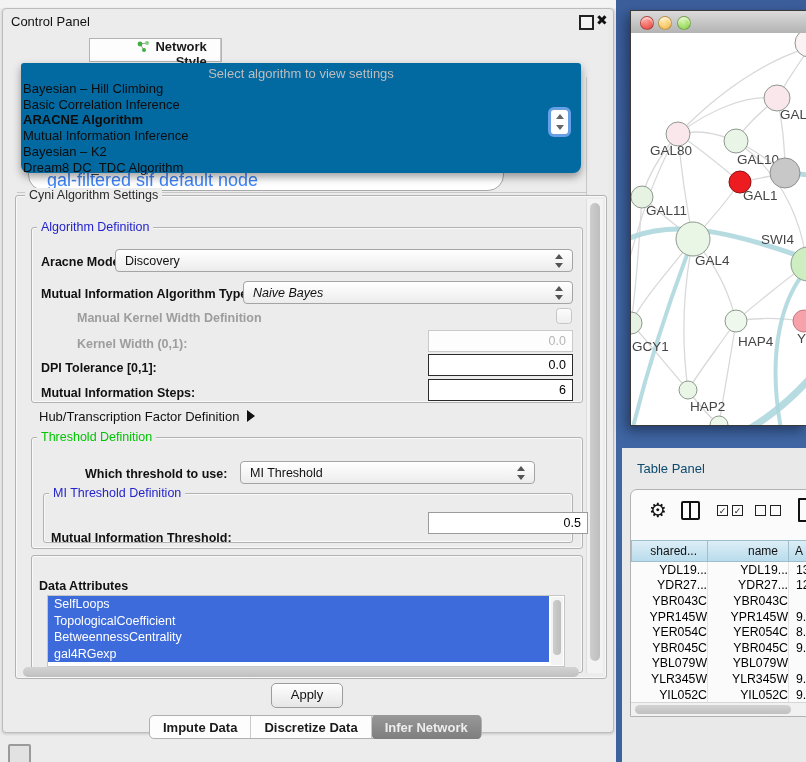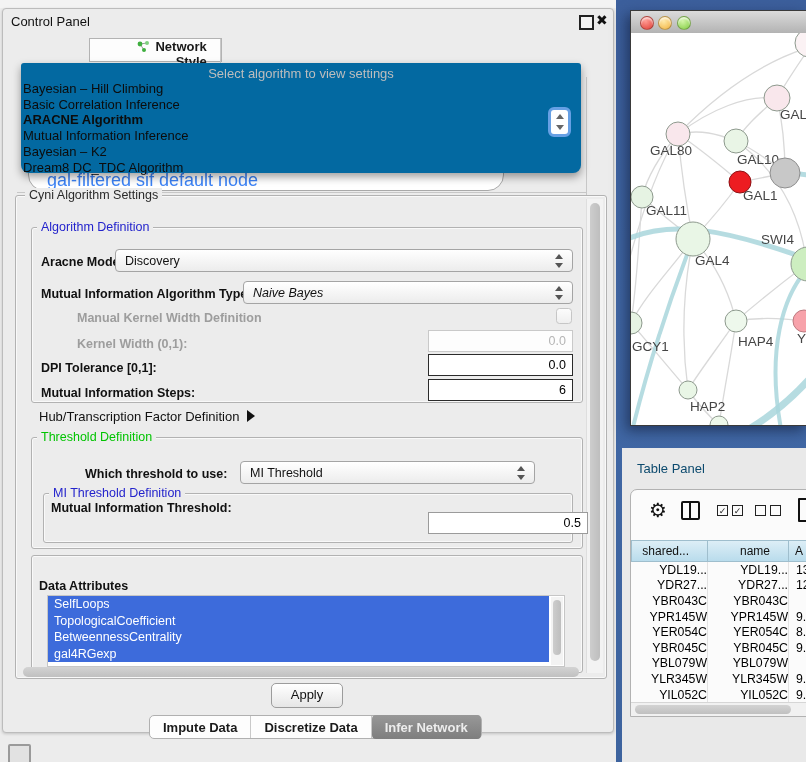--- a/index.html
+++ b/index.html
@@ -81,21 +81,21 @@
   #table-title{left:15px;top:13px;font-size:13px;color:#0c4a6e;}
   #table-container{left:8px;top:41px;width:176px;height:226px;background:#fbfbfb;border:1px solid #b2b2b2;border-radius:7px 0 0 0;overflow:hidden;}
   #tbl-toolbar{left:0;top:0;width:100%;height:46px;}
   #gear-icon{left:18px;top:10px;font-size:20px;color:#111;line-height:20px;}
   #colview-icon{left:50px;top:11px;width:15px;height:15px;border:2px solid #111;border-radius:2px;}
   #colview-icon i{position:absolute;left:6px;top:0;width:2px;height:15px;background:#111;}
   .cb-ico{top:15px;width:9px;height:9px;border:1.5px solid #222;display:flex;align-items:center;justify-content:center;font-size:9px;font-weight:bold;color:#222;}
   #file-icon{left:167px;top:8px;width:14px;height:20px;border:2px solid #111;border-radius:1px;}
   
   #tbl-header{left:0;top:50px;width:220px;height:22px;display:flex;}
-  .th{box-sizing:border-box;background:linear-gradient(#ddeef6,#b9dcec);border:1px solid #9fbecd;border-left:none;font-size:12px;color:#111;display:flex;align-items:center;justify-content:flex-end;padding-right:18px;}
+  .th{box-sizing:border-box;background:linear-gradient(#ddeef6,#b9dcec);border:1px solid #9fbecd;border-left:none;font-size:12px;color:#111;display:flex;align-items:center;justify-content:flex-end;padding-right:10px;}
   .th:first-child{border-left:1px solid #9fbecd;}
   .th.left{justify-content:flex-start;padding-left:6px;}
   #tbl-rows{left:0;top:72px;width:220px;height:140px;overflow:hidden;}
   .t-row{display:flex;height:15.6px;}
   .t-cell{box-sizing:border-box;font-size:12.3px;color:#000;border-right:1px solid #e2e2e2;display:flex;align-items:center;justify-content:flex-end;padding-right:0;white-space:nowrap;}
   .t-cell.left{justify-content:flex-start;padding-left:7px;padding-right:0;}
   #tbl-hscroll{left:0;top:212px;width:176px;height:13px;background:#f1f1f1;border-top:1px solid #d6d6d6;}
   #tbl-hscroll .sb-thumb-h{position:absolute;left:4px;top:2px;width:156px;height:9px;}
   
   #corner-icon{left:8px;top:744px;width:19px;height:17px;border:2px solid #9a9a9a;background:#e2e2e2;border-radius:2px;}
@@ -214,21 +214,21 @@
   <div class="abs combo" style="left:237px;top:452px;width:295px;">
     <span>MI Threshold</span>
     <span class="spin">
         <i class="u"></i>
         <i class="d"></i>
       </span>
   </div>
 
   <div class="abs group" style="left:40px;top:484px;width:528px;height:48px;"></div>
   <div class="abs group-title g-blue" style="left:46px;top:477px;">MI Threshold Definition</div>
-  <label class="abs fld" style="left:48px;top:492px;">Mutual Information Threshold:</label>
+  <label class="abs fld" style="left:48px;top:522px;">Mutual Information Threshold:</label>
   <input class="abs numfld soft" style="left: 425px; top: 503px; width: 160px;" value="0.5">
 
   <div class="abs group" style="left:28px;top:546px;width:550px;height:116px;"></div>
   <label class="abs fld" style="left:36px;top:570px;">Data Attributes</label>
 
   <div class="abs" id="attr-list">
     <div>
         <div class="attr-item">SelfLoops</div>
         <div class="attr-item">TopologicalCoefficient</div>
         <div class="attr-item">BetweennessCentrality</div>

